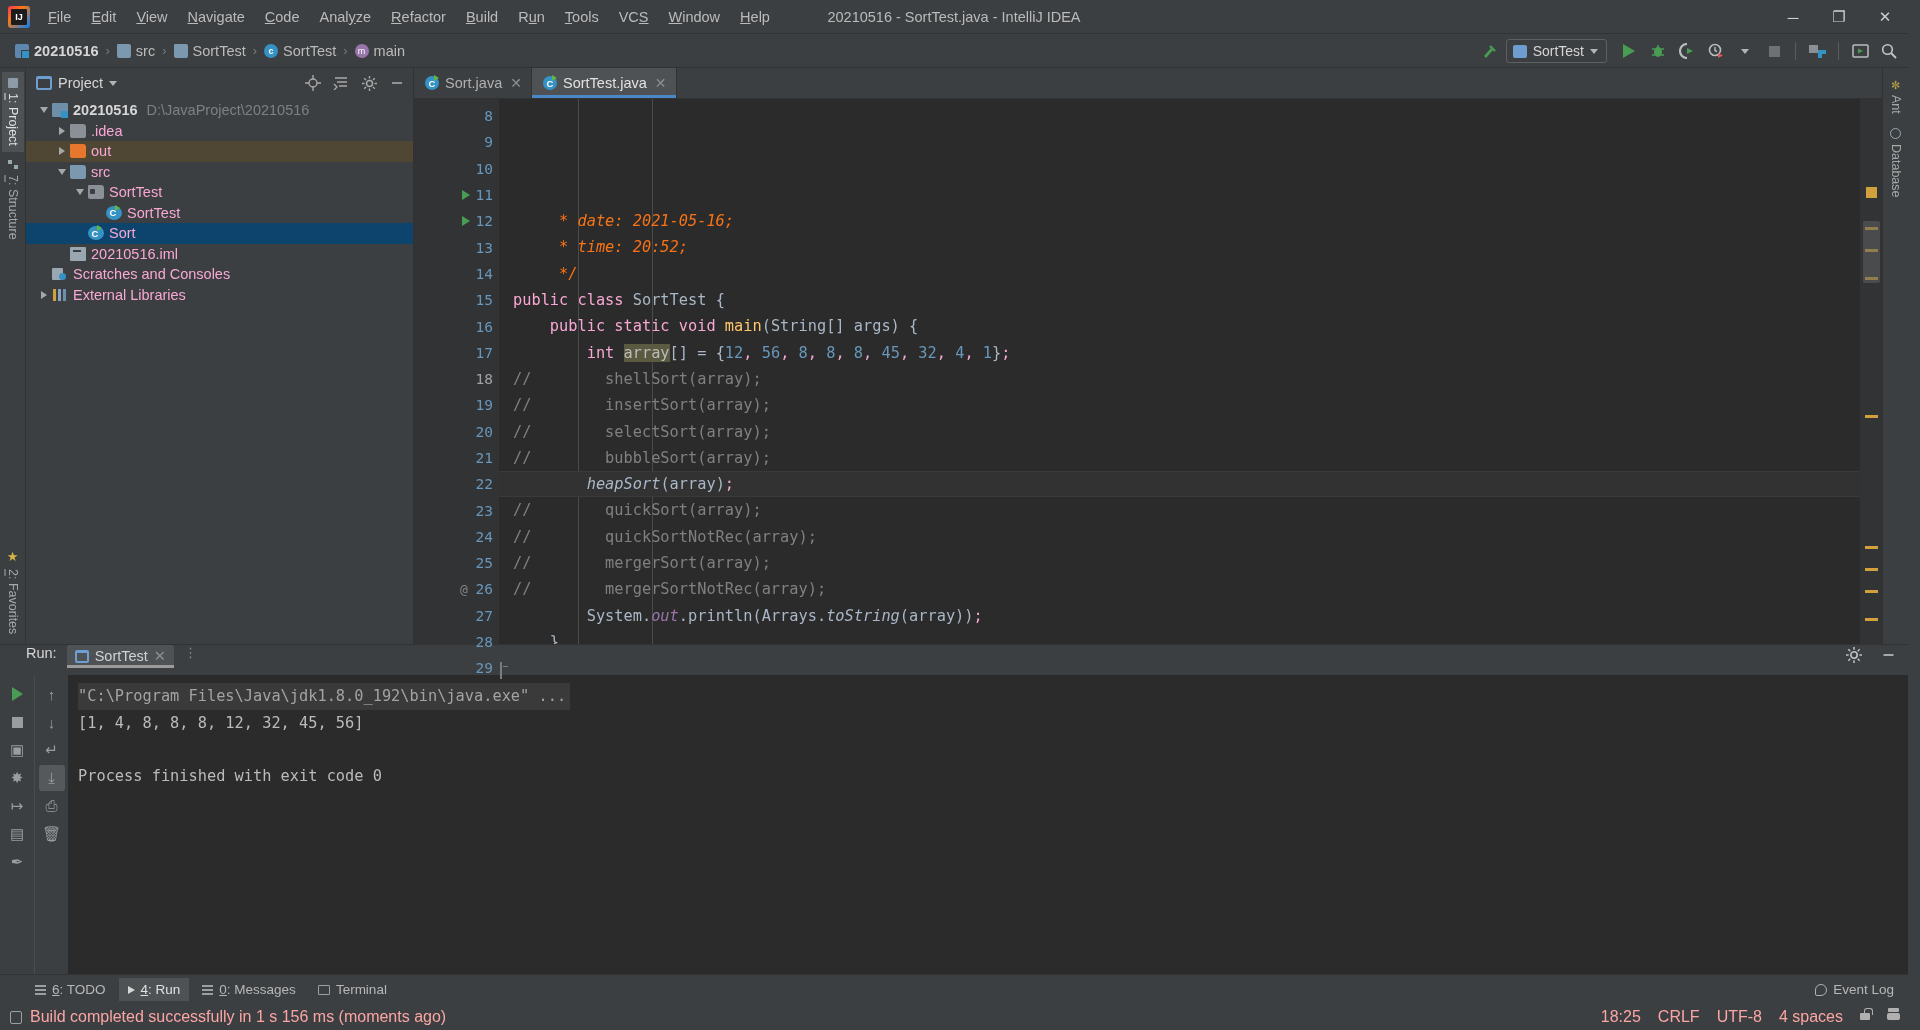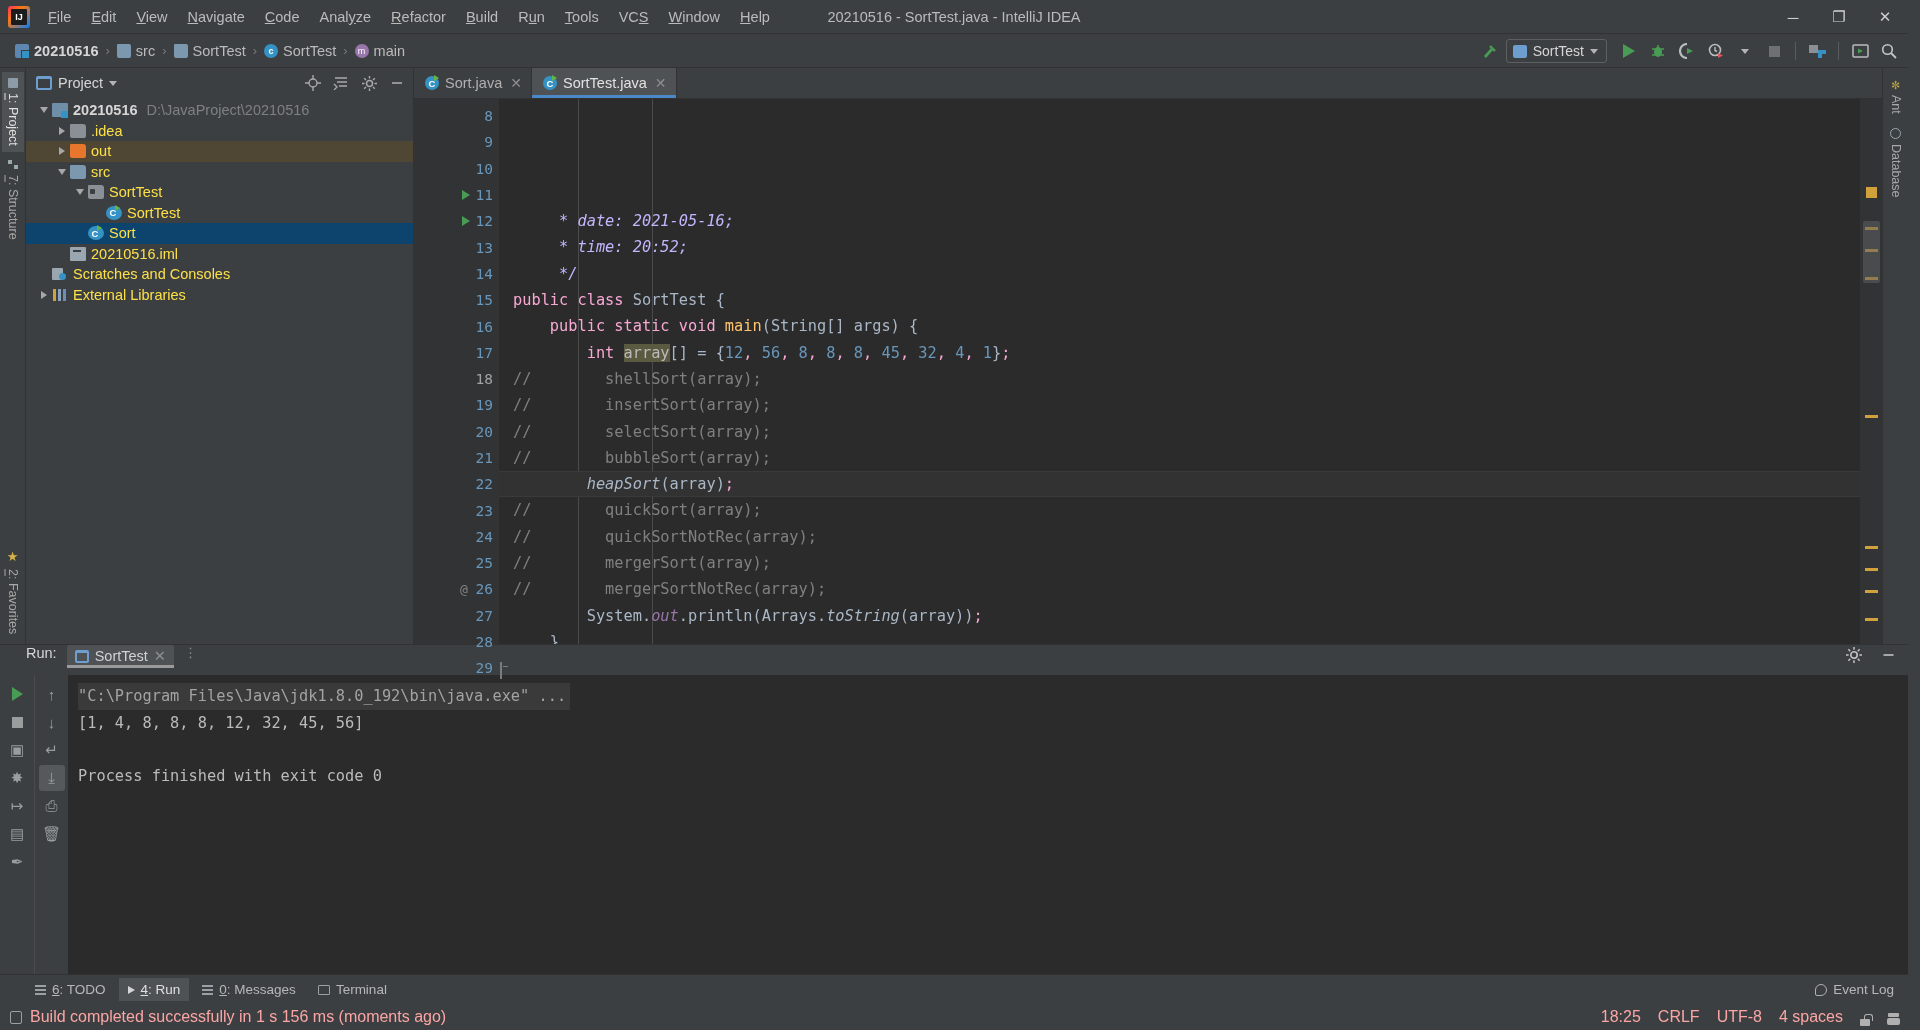--- a/index.html
+++ b/index.html
@@ -130,21 +130,21 @@
     border-left:5px solid #62b543;border-top:3px solid transparent;border-bottom:3px solid transparent;}
   .f-iml{ background:#9aa7b0; border-radius:1px; }
   .f-iml::after{content:"";position:absolute;left:3px;top:3px;width:8px;height:2px;background:#3c3f41;}
   .f-lib{ background:transparent; }
   .f-lib::before{content:"";position:absolute;left:1px;top:1px;width:3px;height:12px;background:#d1a23c;}
   .f-lib::after{content:"";position:absolute;left:6px;top:1px;width:3px;height:12px;background:#88a4c0;
     box-shadow:5px 0 0 0 #6e8fb0;}
   .f-scr{ background:transparent; }
   .f-scr::before{content:"";position:absolute;left:0px;top:1px;width:11px;height:12px;background:#9aa7b0;border-radius:1px;}
   .f-scr::after{content:"";position:absolute;left:7px;top:6px;width:7px;height:7px;border-radius:50%;background:#3592c4;}
-  .tlabel{ color:#fde047; }
+  .tlabel{ color:#f9a8d4; }
   .tlabel.bold{ font-weight:bold; color:#d6d6d6; }
   .tpath{ color:#7e8083; margin-left:9px; }
 
   
   .editor-area{ flex:1 1 auto; display:flex; flex-direction:column; min-width:0; background:#2b2b2b;}
   .tabs{
     height:31px; flex:0 0 31px; background:#3c3f41; display:flex; align-items:stretch;
     border-bottom:1px solid #323232;
   }
   .etab{
@@ -185,21 +185,21 @@
   .codearea{
     flex:1 1 auto; position:relative; overflow:hidden; background:#2b2b2b;
     font-family:"DejaVu Sans Mono", monospace; font-size:15.3px; padding-top:4px;
     line-height:26.3px; white-space:pre;
   }
   .cline{ height:26.3px; padding-left:14px; position:relative; }
   .cline.cur{ background:#323232; box-shadow:inset 0 1px 0 #3a3a3a, inset 0 -1px 0 #3a3a3a;}
   .indent-guide{ position:absolute; top:0; bottom:0; width:1px; background:#4b4b4b; }
   .kw{ color:#f9a8d4; }
   .cm{ color:#808080; }
-  .cmg{ color:#c4b5fd; font-style:italic; }
+  .cmg{ color:#f97316; font-style:italic; }
   .num{ color:#6897bb; }
   .fn{ color:#ffc66d; }
   .id{ color:#a9b7c6; }
   .fld{ color:#9876aa; font-style:italic; }
   .meth-it{ color:#a9b7c6; font-style:italic; }
   .hl{ background:#5a5a41; }
 
   .errstripe{
     width:22px; flex:0 0 22px; background:#313335; position:relative;
   }
@@ -274,21 +274,21 @@
   .bt .term{ width:12px;height:10px;border:1.5px solid #9aa0a4;border-radius:1px;}
   .eventlog{ position:absolute; right:14px; display:flex; align-items:center; gap:6px; font-size:13.5px;
      color:#b7b7b7;}
   .ev-ico{ width:12px;height:12px;border:1.5px solid #b0b0b0;border-radius:50% 50% 50% 2px;}
 
   .statusbar{
     height:26px; flex:0 0 26px; background:#3c3f41; display:flex; align-items:center;
     padding:0 10px; position:relative; font-size:16px; color:#fca5a5;
   }
   .sb-ico{ width:12px;height:13px;border:1.5px solid #9aa0a4;border-radius:2px;margin-right:8px;}
-  .sb-right{ position:absolute; right:8px; display:flex; align-items:flex-end; gap:17px; }
+  .sb-right{ position:absolute; right:8px; display:flex; align-items:flex-start; gap:17px; }
   .lock{ width:10px;height:12px;position:relative;}
   .lock::before{content:"";position:absolute;left:0;bottom:0;width:10px;height:7px;background:#b0b0b0;border-radius:1px;}
   .lock::after{content:"";position:absolute;left:4px;top:0;width:7px;height:6px;border:1.5px solid #b0b0b0;
     border-bottom:none;border-radius:3px 3px 0 0;}
   .hat{ width:13px;height:13px;position:relative;}
   .hat::before{content:"";position:absolute;left:1px;top:0;width:11px;height:4px;background:#b0b0b0;border-radius:1px;}
   .hat::after{content:"";position:absolute;left:0;top:5px;width:13px;height:7px;background:#b0b0b0;border-radius:2px;}
 </style>
 </head>
 <body>

